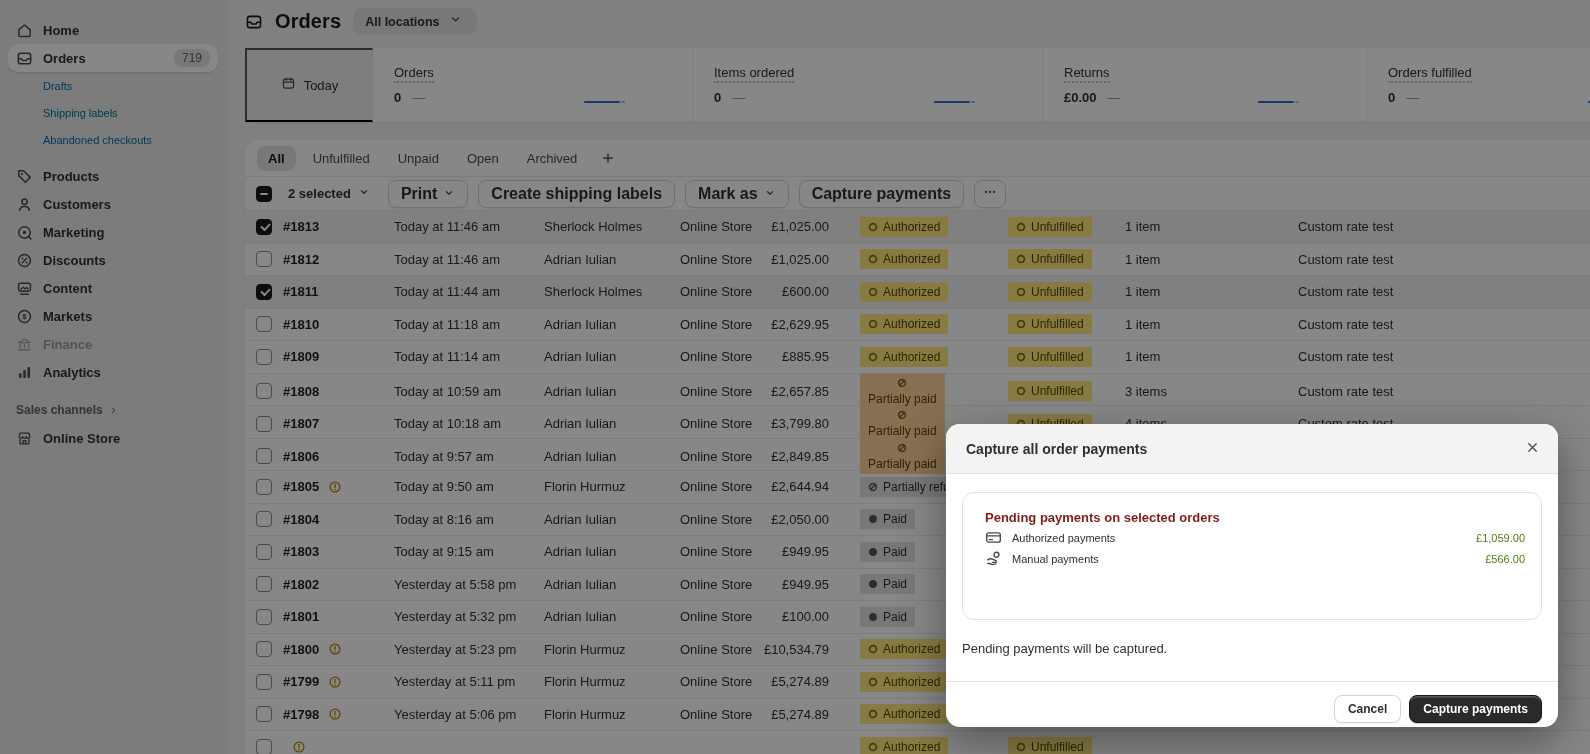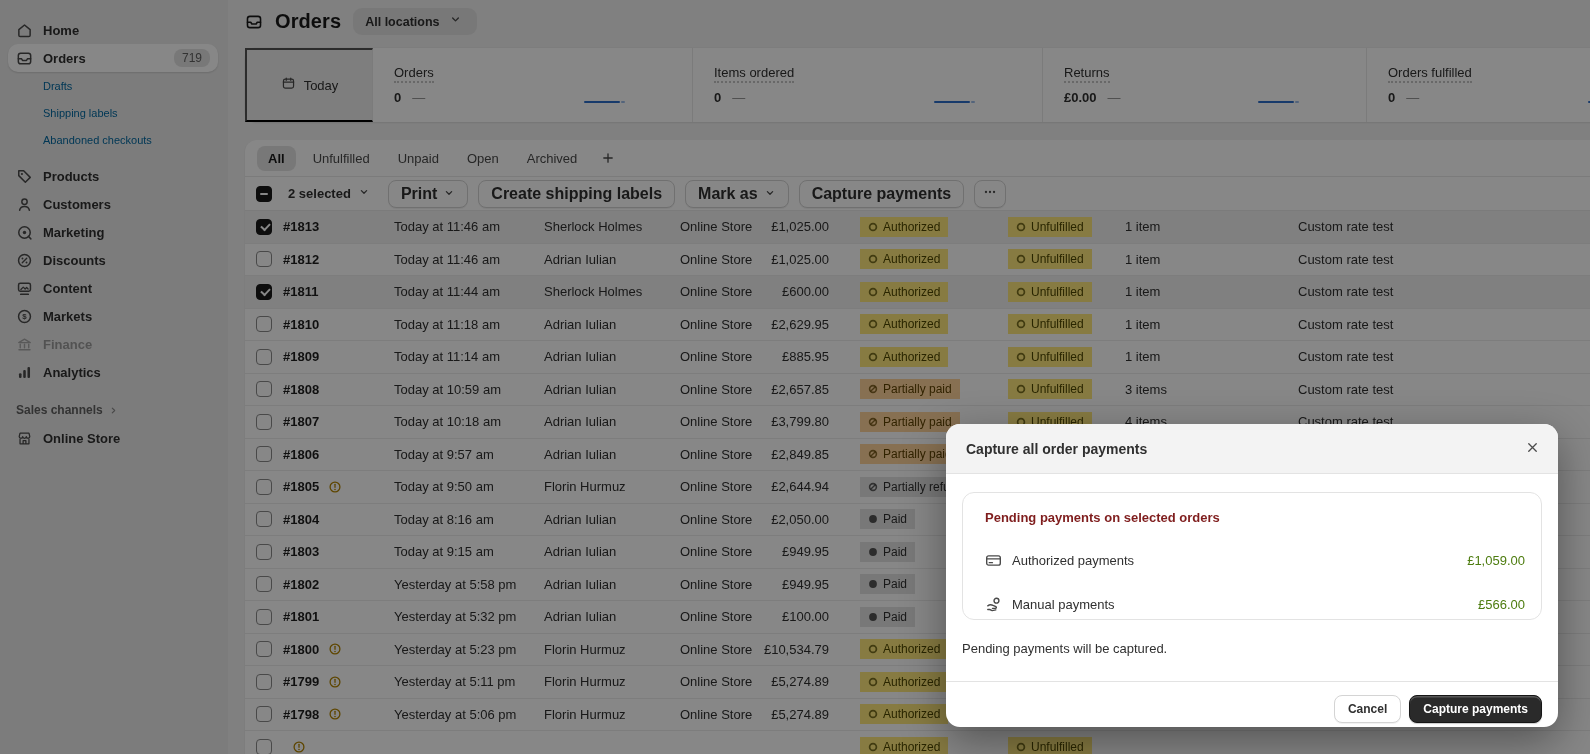--- a/index.html
+++ b/index.html
@@ -62,35 +62,35 @@
   .rows { }
   .row { display:grid; grid-template-columns:38px 111px 150px 136px 79px 70px 31px 148px 117px 173px 1fr; align-items:center; height:32.5px; border-bottom:1px solid #ececec; font-size:13px; color:#303030; }
   .row.selected { background:#f2f2f2; }
   .cell-check { padding-left:11px; display:flex; }
   .order-num { display:flex; align-items:center; gap:9px; font-weight:700; color:#1f1f1f; }
   .warn-ic { width:14px; height:14px; display:flex; }
   .warn-ic svg { width:14px; height:14px; }
   .cell-total { text-align:right; }
   .badge { display:inline-flex; align-items:center; gap:5px; font-size:12px; font-weight:500; line-height:12px; padding:4px 8px; border-radius:0; white-space:nowrap; }
   .tone-attention { background:#ffe97d; color:#4f4700; }
-  .tone-warning   { background:#ffd49c; color:#5e4200; }
+  .tone-warning   { background:#ffd49c; color:#5e4200;flex-direction:column; }
   .tone-neutral   { background:#e3e3e3; color:#303030; }
   .badge svg { width:10px; height:10px; }
 
   
   .backdrop { position:absolute; inset:0; background:rgba(0,0,0,0.47); z-index:5; }
   .modal { position:absolute; left:946px; top:424px; width:612px; height:303px; background:#fff; border-radius:14px; box-shadow:0 14px 44px rgba(0,0,0,.38); z-index:6; display:flex; flex-direction:column; overflow:hidden; }
   .modal-header { height:50px; flex:0 0 50px; background:#f3f3f3; border-bottom:1px solid #e3e3e3; display:flex; align-items:center; padding:0 20px; }
   .modal-title { flex:1; font-size:14px; font-weight:700; color:#303030; }
   .modal-close { width:28px; height:28px; margin-right:-8px; display:flex; align-items:center; justify-content:center; background:none; border:none; border-radius:8px; color:#4a4a4a; cursor:pointer; }
   .modal-close svg { width:15px; height:15px; }
   .modal-body { flex:1; padding:18px 16px 0; }
   .pay-card { height:128px; border:1px solid #e3e3e3; border-radius:12px; padding:17px 16px 0 22px; }
   .pay-card-title { font-size:13px; font-weight:700; color:#7f1d1d; }
-  .pay-row { display:flex; align-items:center; gap:10px; margin-top:27px; font-size:13px; color:#303030; }
+  .pay-row { display:flex; align-items:center; gap:10px; margin-top:4px; font-size:11px; color:#303030; }
   .pay-row .ic { width:17px; height:17px; color:#4a4a4a; display:flex; }
   .pay-row svg { width:17px; height:17px; }
   .pay-amount { margin-left:auto; color:#4d7c0f; }
   .modal-note { margin-top:21px; font-size:13px; color:#303030; }
   .modal-footer { height:55px; flex:0 0 55px; border-top:1px solid #e3e3e3; display:flex; align-items:center; justify-content:flex-end; gap:8px; padding:0 16px;margin-top:25px; }
   .btn-secondary { height:28px; padding:0 13px; font-size:12px; font-weight:600; color:#303030; background:#fff; border:1px solid #d4d4d4; border-radius:8px; box-shadow:0 1px 0 rgba(0,0,0,.05); cursor:pointer; font-family:inherit; }
   .btn-primary { height:28px; padding:0 13px; font-size:12px; font-weight:600; color:#fff; background:#2a2a2a; border:1px solid #161616; border-radius:8px; box-shadow:inset 0 1.5px 0 rgba(255,255,255,.22), 0 1px 1px rgba(0,0,0,.2); cursor:pointer; font-family:inherit; }
 </style>
 </head>
 <body>

